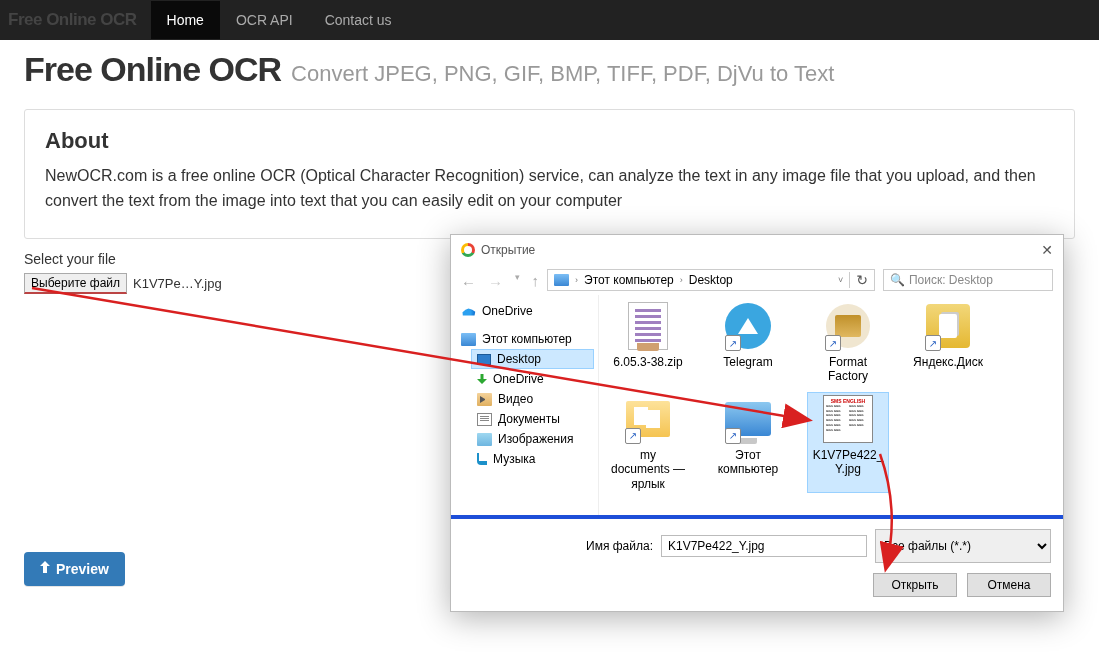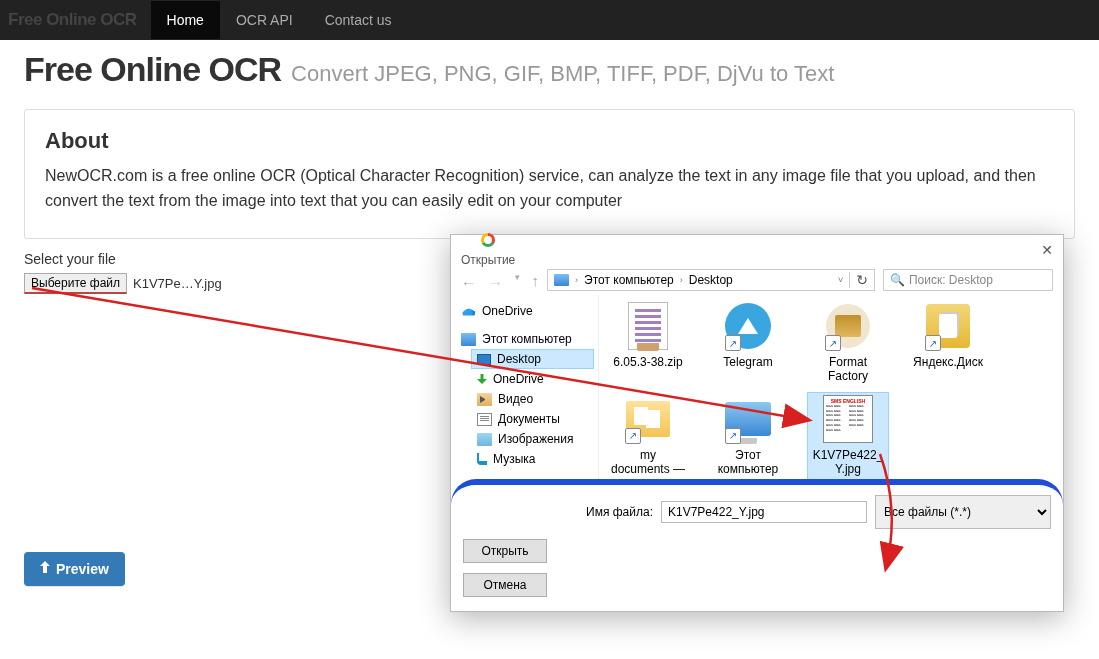--- a/index.html
+++ b/index.html
@@ -24,21 +24,21 @@
   .filechooser { display: flex; align-items: center; gap: 6px; }
   .filechooser button { font-size: 12px; background: #efefef; border: 1px solid #aaa; border-bottom: 2px solid #b44; padding: 2px 6px; cursor: pointer; }
   .filechooser .fname { font-size: 13px; color: #333; }
 
   .previewbtn { margin-top: 258px; background: #337ab7; color: #fff; border: none; border-radius: 4px; padding: 9px 16px; font-size: 14px; font-weight: 600; cursor: pointer; display: flex; align-items: flex-start; gap: 6px; box-shadow: 0 1px 0 rgba(0,0,0,0.1); }
   .previewbtn svg { width: 10px; height: 12px; }
 
   
   .filedlg { position: absolute; left: 450px; top: 234px; width: 614px; height: 378px; background: #fff; border: 1px solid #bbb; box-shadow: 0 6px 30px rgba(0,0,0,0.3); display: flex; flex-direction: column; }
   .filedlg-title { height: 30px; display: flex; align-items: center; justify-content: space-between; padding: 0 10px; }
-  .filedlg-title .t { display: flex; align-items: center; gap: 6px; font-size: 12px; color: #555; flex-direction: column; }
+  .filedlg-title .t { display: flex; align-items: center; gap: 6px; font-size: 12px; color: #555; }
   .filedlg-title .t .chromeicon { width: 14px; height: 14px; border-radius: 50%; background: conic-gradient(#ea4335 0 120deg, #34a853 120deg 240deg, #fbbc05 240deg 360deg); position: relative; }
   .filedlg-title .t .chromeicon::after { content:''; position:absolute; inset:3px; background:#fff; border-radius:50%; }
   .filedlg-title .close { font-size: 14px; color: #555; cursor: pointer; }
 
   .addrbar { height: 30px; display: flex; align-items: center; padding: 0 10px; gap: 8px; }
   .navbtns { display: flex; gap: 12px; color: #aaa; font-size: 15px; }
   .navbtns span { cursor: pointer; }
   .pathbox { flex: 1; border: 1px solid #ccc; height: 22px; display: flex; align-items: center; padding: 0 6px; gap: 6px; font-size: 12px; }
   .pathbox .pcicon { width: 15px; height: 12px; background: linear-gradient(#7bbef5,#3a87d4); border-radius: 1px; position: relative; }
   .pathbox .chev { color: #777; font-size: 9px; }
@@ -71,26 +71,26 @@
   .ico.music { width: 10px; height: 12px; border-left: 2px solid #1c90c9; border-bottom: 4px solid #1c90c9; border-bottom-left-radius: 4px; }
 
   .files { flex: 1; padding: 4px 8px; position: relative; }
   .filegrid { display: flex; flex-wrap: wrap; gap: 6px 18px; }
   .fileitem { width: 82px; text-align: center; font-size: 12px; cursor: pointer; padding: 2px; }
   .fileitem.sel { background: #cce8ff; border: 1px solid #99d1ff; padding: 1px; }
   .fileitem .thumb { width: 50px; height: 50px; margin: 0 auto 4px auto; display: flex; align-items: center; justify-content: center; position: relative; }
   .fileitem .cap { line-height: 1.2; word-wrap: break-word; }
   .shortcut::after { content:'↗'; position:absolute; left:2px; bottom:0; width:14px; height:14px; background:#fff; border:1px solid #888; font-size:10px; color:#235dc0; display:flex; align-items:center; justify-content:center; border-radius:2px; }
 
-  .dlgfoot { border-top: 6px solid #1d4ed8; padding: 10px 12px 14px 12px; display: flex; flex-direction: column; gap: 10px; border-radius: 25px; }
+  .dlgfoot { border-top: 4px solid #1d4ed8; padding: 10px 12px 14px 12px; display: flex; flex-direction: column; gap: 10px; }
   .namerow { display: flex; align-items: center; gap: 8px; }
   .namerow label { font-size: 12px; text-align: right; width: 190px; }
   .namerow input { flex: 1; height: 22px; border: 1px solid #bbb; padding: 0 6px; font-size: 12px; }
   .namerow select { width: 176px; height: 34px; border: 1px solid #bbb; font-size: 12px; padding: 0 4px; }
-  .btnrow { display: flex; justify-content: flex-end; gap: 10px; flex-direction: column; }
+  .btnrow { display: flex; justify-content: flex-end; gap: 10px; }
   .btnrow button { width: 84px; height: 24px; font-size: 12px; background: #e1e1e1; border: 1px solid #adadad; cursor: pointer; }
 
   
   .arrow { position: absolute; pointer-events: none; }
 </style>
 </head>
 <body>
 
 <div class="topbar">
   <span class="brand">Free Online OCR</span>

